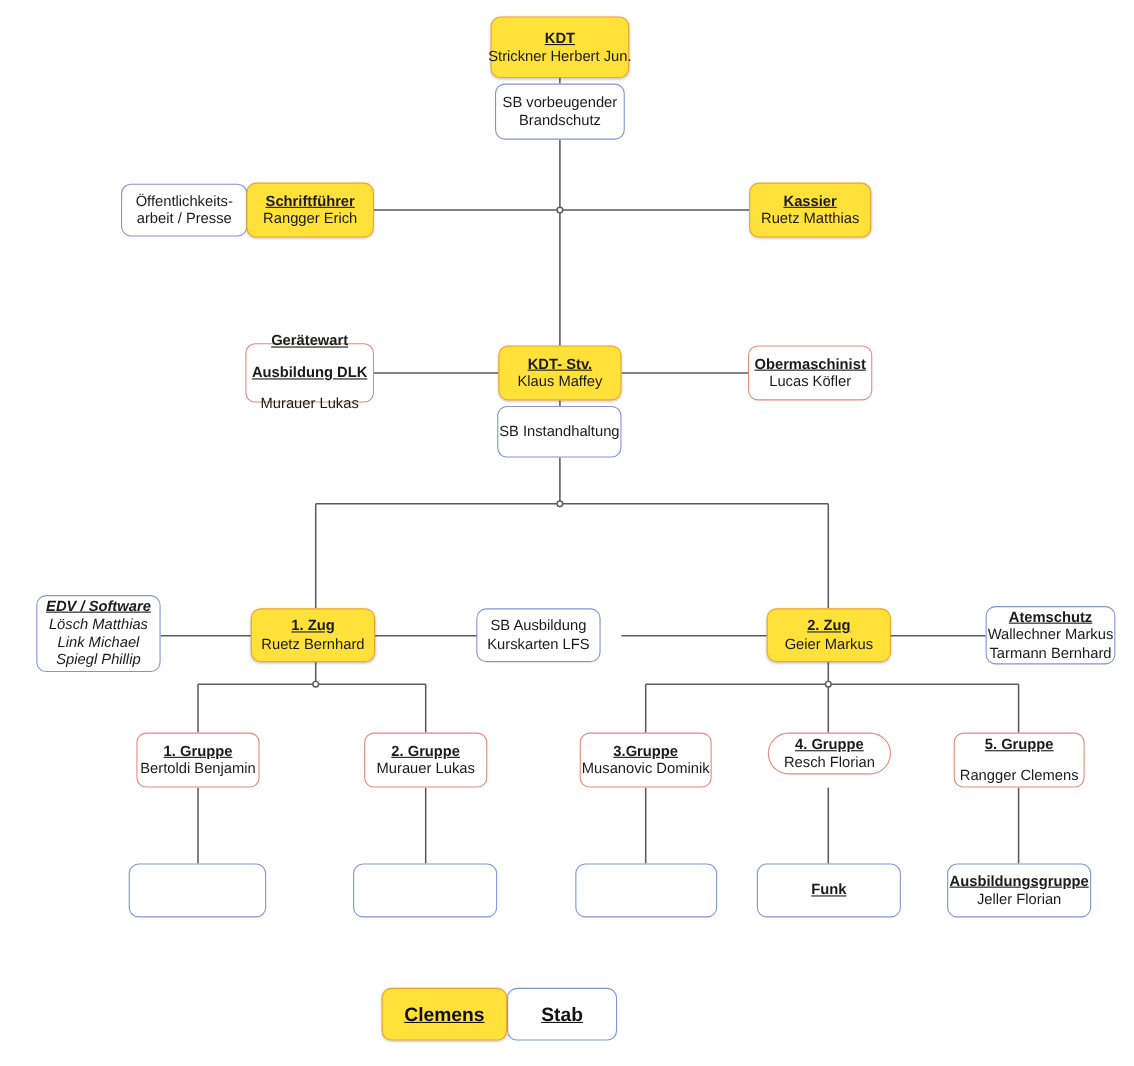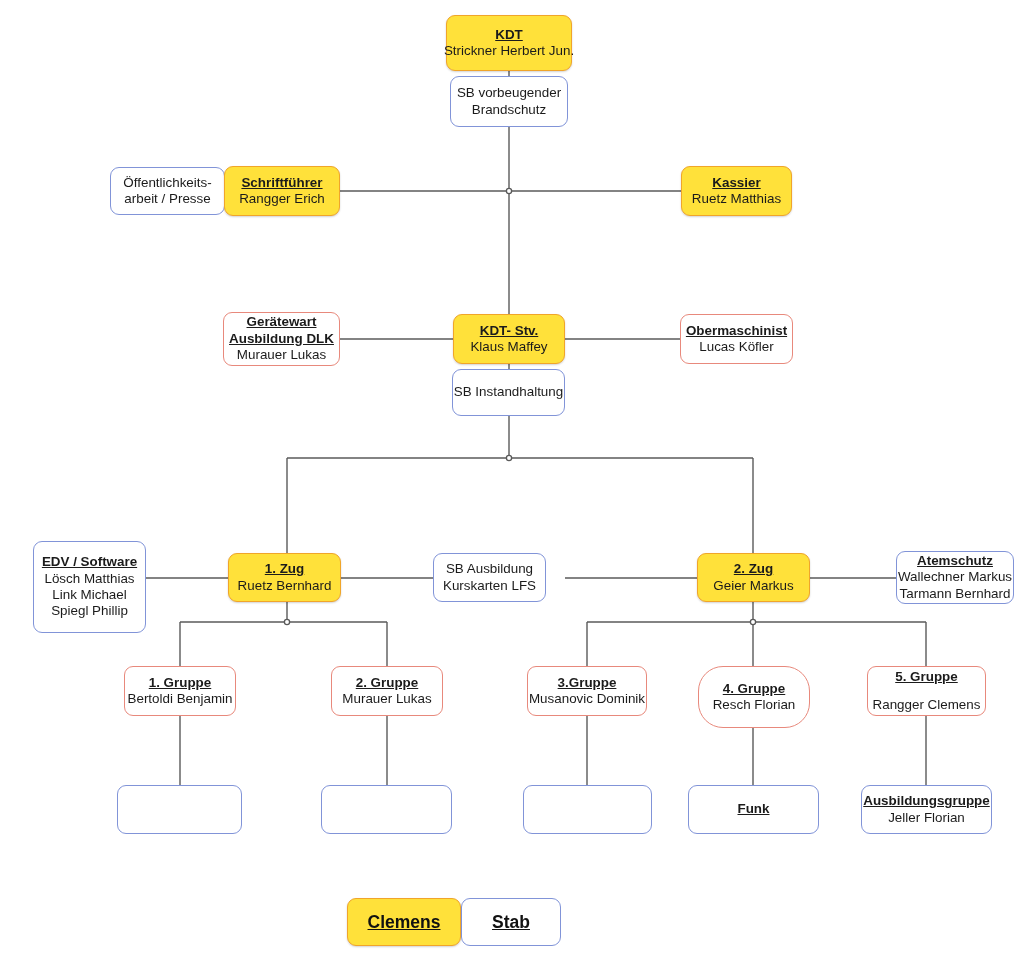--- a/index.html
+++ b/index.html
@@ -141,37 +141,37 @@
         <div class="line">arbeit / Presse</div>
       </div>
       <div class="node kind-kommando" style="left: 224px; top: 166px; width: 116px; height: 50px;">
         <div class="title">Schriftführer</div>
         <div class="line">Rangger Erich</div>
       </div>
       <div class="node kind-kommando" style="left: 681px; top: 166px; width: 111px; height: 50px;">
         <div class="title">Kassier</div>
         <div class="line">Ruetz Matthias</div>
       </div>
-      <div class="node kind-ausschuss" style="left: 223px; top: 312px; width: 117px; height: 54px;">
+      <div class="node kind-ausschuss" style="left: 223px; top: 312px; width: 117px; height: 54px; gap: 12px;">
         <div class="title">Gerätewart</div>
         <div class="title">Ausbildung DLK</div>
         <div class="line">Murauer Lukas</div>
       </div>
       <div class="node kind-kommando" style="left: 453px; top: 314px; width: 112px; height: 50px;">
         <div class="title">KDT- Stv.</div>
         <div class="line">Klaus Maffey</div>
       </div>
       <div class="node kind-ausschuss" style="left: 680px; top: 314px; width: 113px; height: 50px;">
         <div class="title">Obermaschinist</div>
         <div class="line">Lucas Köfler</div>
       </div>
       <div class="node kind-stab" style="left: 452px; top: 369px; width: 113px; height: 47px;">
         <div class="line">SB Instandhaltung</div>
       </div>
-      <div class="node kind-stab" style="left: 33px; top: 541px; width: 113px; height: 92px;">
+      <div class="node kind-stab" style="left: 33px; top: 541px; width: 113px; height: 70px; font-style: italic;">
         <div class="title">EDV / Software</div>
         <div class="line">Lösch Matthias</div>
         <div class="line">Link Michael</div>
         <div class="line">Spiegl Phillip</div>
       </div>
       <div class="node kind-kommando" style="left: 228px; top: 553px; width: 113px; height: 49px;">
         <div class="title">1. Zug</div>
         <div class="line">Ruetz Bernhard</div>
       </div>
       <div class="node kind-stab" style="left: 433px; top: 553px; width: 113px; height: 49px;">
@@ -192,21 +192,21 @@
         <div class="line">Bertoldi Benjamin</div>
       </div>
       <div class="node kind-ausschuss" style="left: 331px; top: 666px; width: 112px; height: 50px;">
         <div class="title">2. Gruppe</div>
         <div class="line">Murauer Lukas</div>
       </div>
       <div class="node kind-ausschuss" style="left: 527px; top: 666px; width: 120px; height: 50px;">
         <div class="title">3.Gruppe</div>
         <div class="line">Musanovic Dominik</div>
       </div>
-      <div class="node kind-ausschuss" style="left: 698px; top: 666px; width: 112px; height: 62px; border-radius: 25px;">
+      <div class="node kind-ausschuss" style="left: 698px; top: 666px; width: 112px; height: 38px; border-radius: 25px;">
         <div class="title">4. Gruppe </div>
         <div class="line">Resch Florian</div>
       </div>
       <div class="node kind-ausschuss" style="left: 867px; top: 666px; width: 119px; height: 50px; gap: 12px;">
         <div class="title">5. Gruppe </div>
         <div class="line">Rangger Clemens</div>
       </div>
       <div class="node kind-stab" style="left: 117px; top: 785px; width: 125px; height: 49px;"></div>
       <div class="node kind-stab" style="left: 321px; top: 785px; width: 131px; height: 49px;"></div>
       <div class="node kind-stab" style="left: 523px; top: 785px; width: 129px; height: 49px;"></div>

